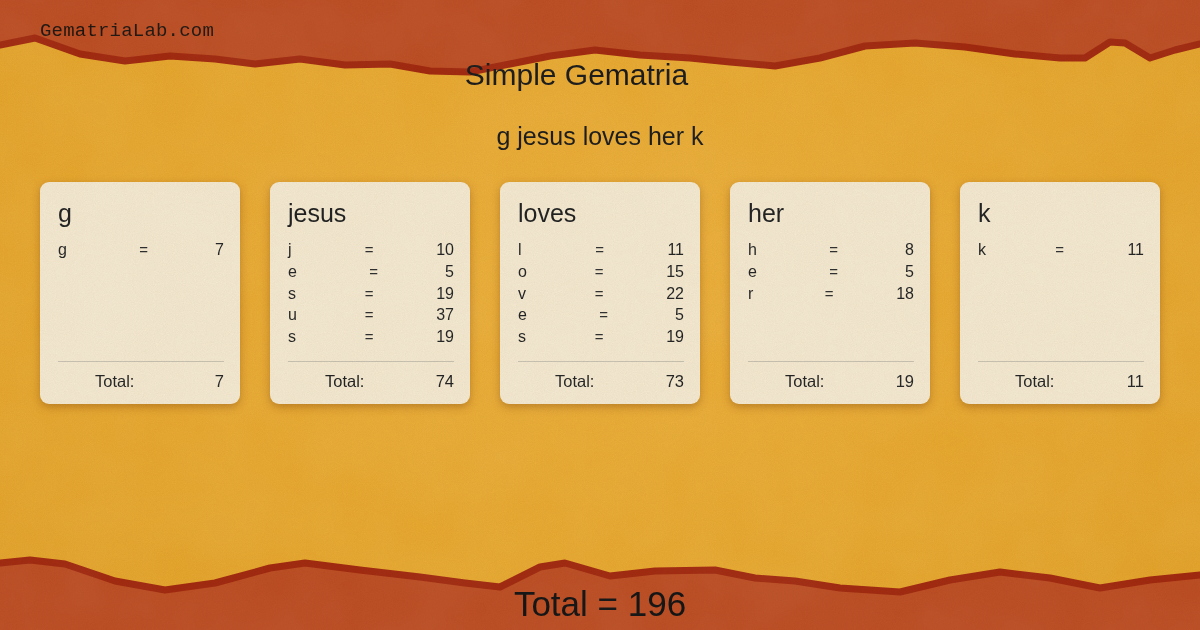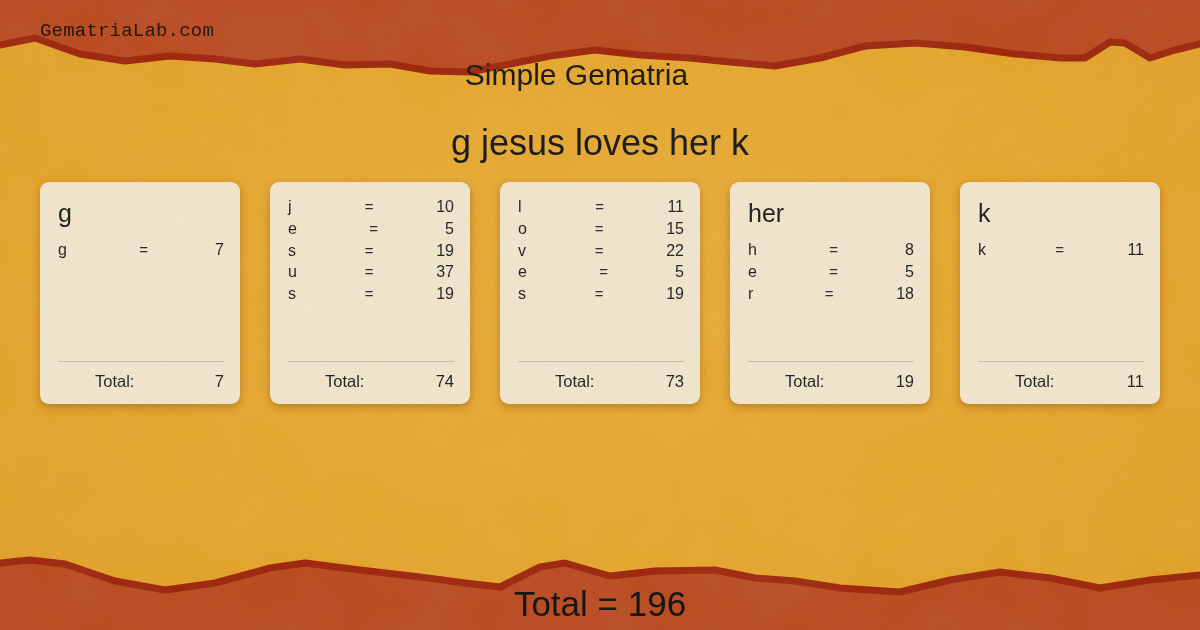--- a/index.html
+++ b/index.html
@@ -18,21 +18,21 @@
   .brand{
     position:absolute;left:40px;top:20px;
     font-size:19px;color:#19100a;letter-spacing:.2px;font-family:Liberation Mono, monospace;
   }
   .title{
     position:absolute;left:0;top:58px;width:1153px;text-align:center;
     font-size:30px;color:#141414;
   }
   .phrase{
     position:absolute;left:0;top:122px;width:1200px;text-align:center;
-    font-size:36px;color:#141414;
+    font-size:25px;color:#141414;
   }
   .cards{
     position:absolute;left:40px;top:182px;width:1120px;
     display:flex;gap:30px;
   }
   .card{
     width:200px;height:222px;box-sizing:border-box;
     background:#faeed3;border-radius:9px;
     box-shadow:0 3px 8px rgba(116,52,2,.38);
     padding:16px 16px 13px 18px;
@@ -91,20 +91,21 @@
 </div>
     <div class="spacer"></div>
     <div class="divider"></div>
     <div class="total-row">
       <span class="total-label">Total:</span>
       <span class="value total-value">7</span>
     </div>
   </div>
 
   <div class="card">
+    <div class="card-title">jesus</div>
     <div class="rows">
   <div class="row">
     <span class="letter">j</span>
     <span class="eq">=</span>
     <span class="value">10</span>
   </div>
 
   <div class="row">
     <span class="letter">e</span>
     <span class="eq">=</span>
@@ -131,20 +132,21 @@
 </div>
     <div class="spacer"></div>
     <div class="divider"></div>
     <div class="total-row">
       <span class="total-label">Total:</span>
       <span class="value total-value">74</span>
     </div>
   </div>
 
   <div class="card">
+    <div class="card-title">loves</div>
     <div class="rows">
   <div class="row">
     <span class="letter">l</span>
     <span class="eq">=</span>
     <span class="value">11</span>
   </div>
 
   <div class="row">
     <span class="letter">o</span>
     <span class="eq">=</span>

